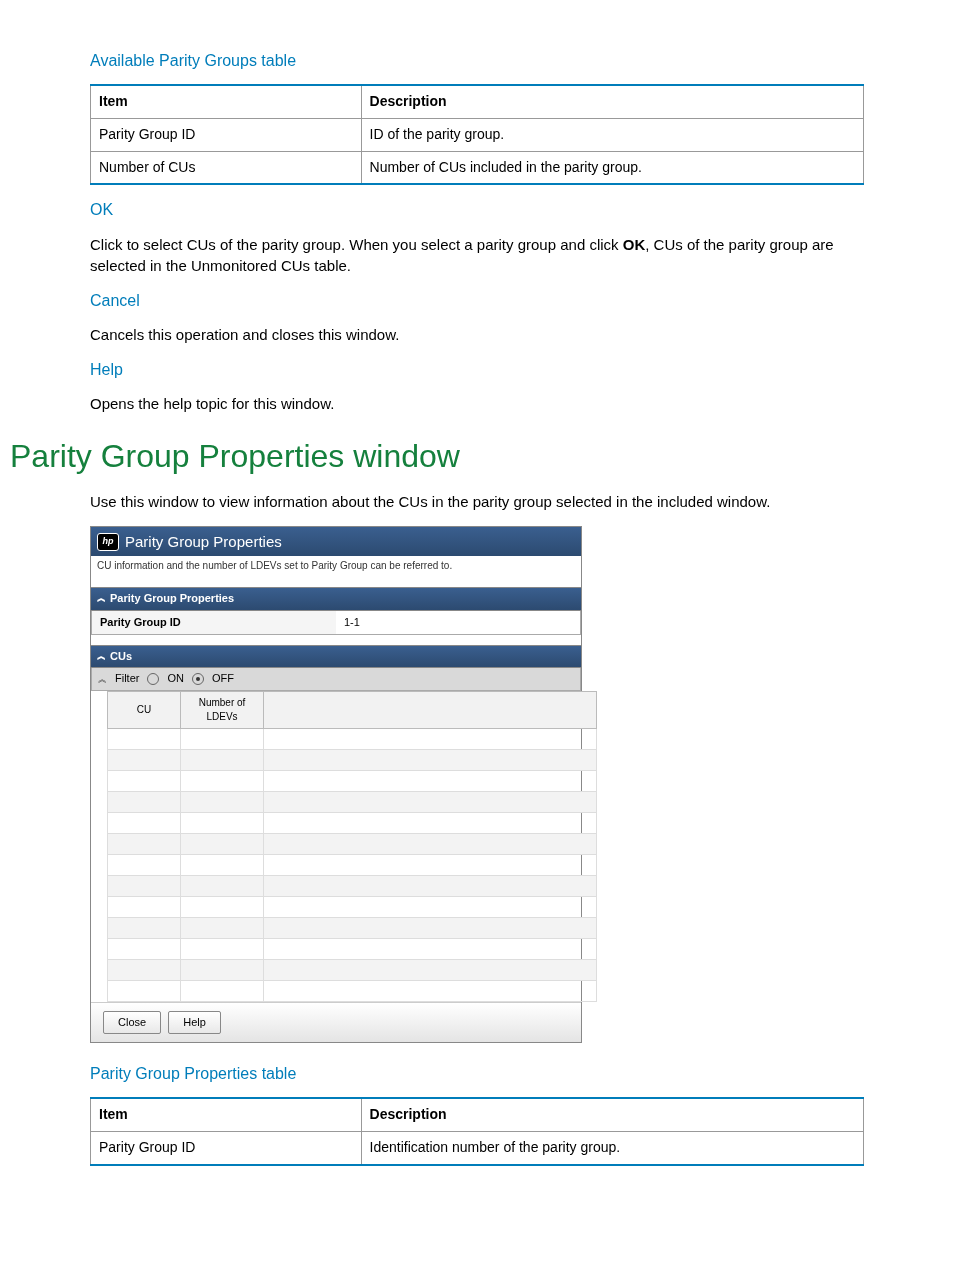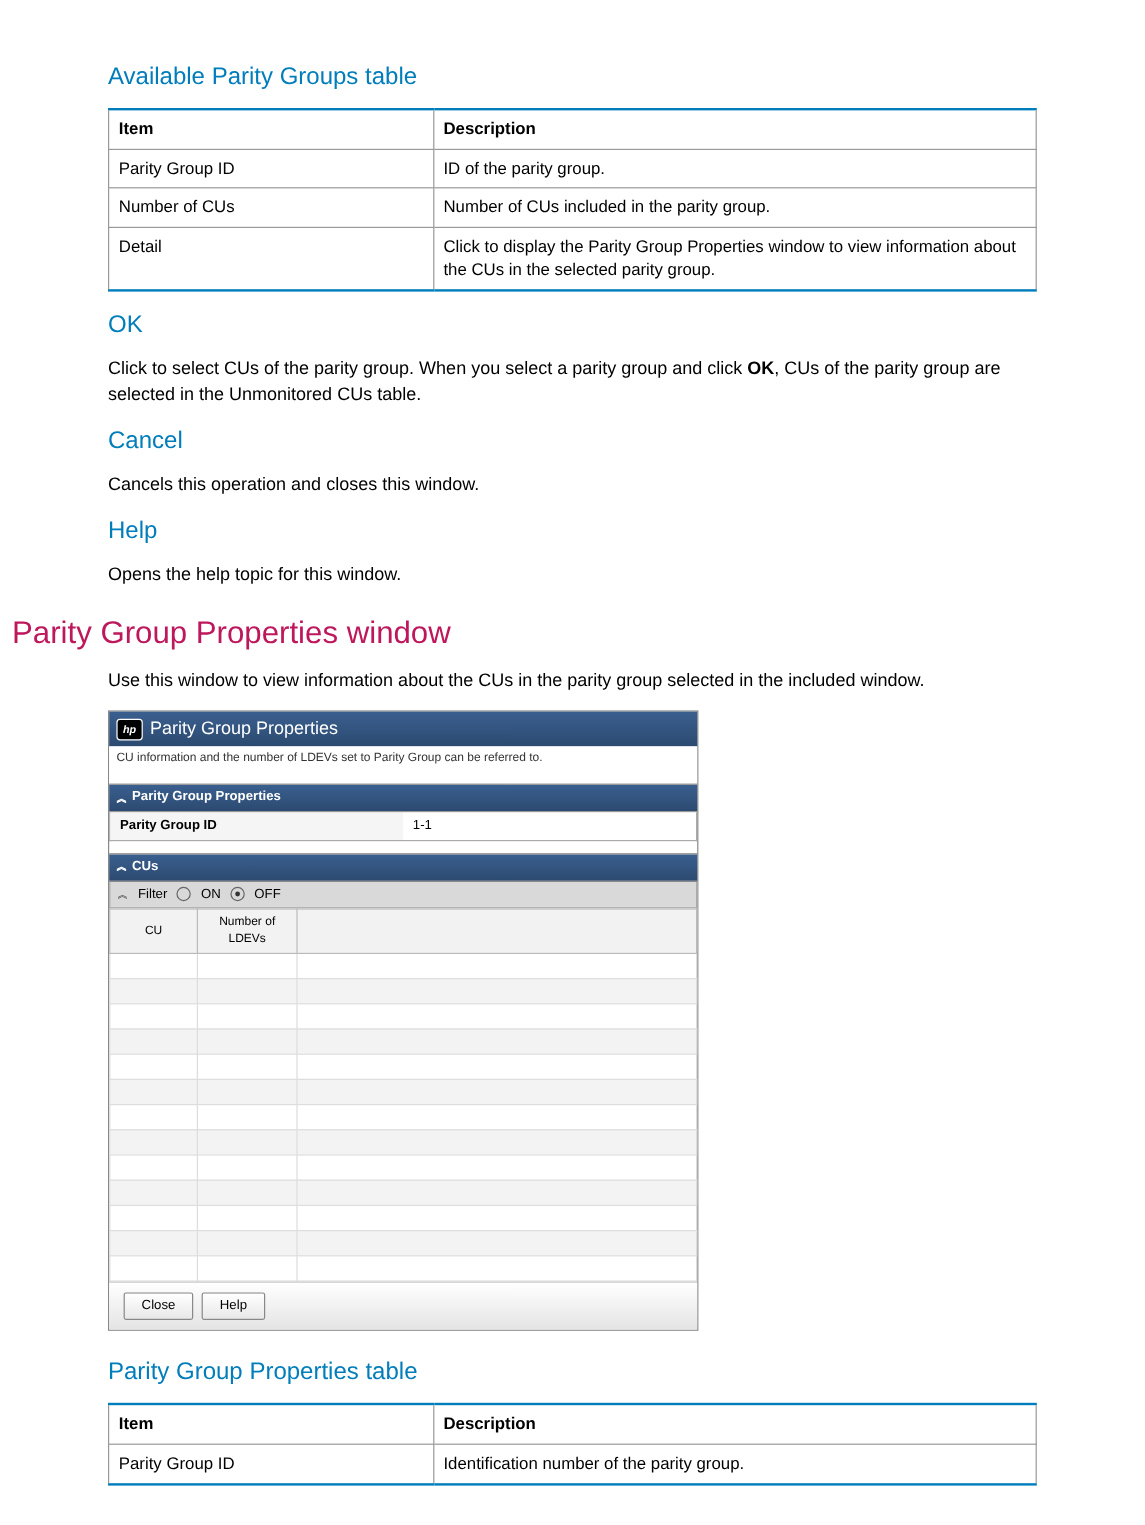--- a/index.html
+++ b/index.html
@@ -6,27 +6,27 @@
     font-family: Arial, Helvetica, sans-serif;
     margin: 0;
     padding: 40px 90px 30px 90px;
     background: #fff;
     color: #000;
     font-size: 14px;
     line-height: 1.4;
   }
   .h-blue-med {
     color: #007dba;
-    font-size: 20px;
+    font-size: 16px;
     font-weight: normal;
     margin: 10px 0 12px 0;
   }
   .h-blue-lg {
-    color: #be185d;
-    font-size: 26px;
+    color: #15803d;
+    font-size: 32px;
     font-weight: normal;
     margin: 20px 0 12px 0;
     margin-left: -80px;
   }
   .body-text {
     font-size: 15px;
     margin: 8px 0 14px 0;
   }
   .doc-table {
     border-collapse: collapse;
@@ -136,20 +136,21 @@
     width: 10px; height: 10px; border: 1px solid #666; border-radius: 50%;
     display: inline-flex; align-items: center; justify-content: center;
   }
   .filter-row .radio.sel::after {
     content:""; width:4px; height:4px; background:#333; border-radius:50%;
   }
   .cu-table {
     border-collapse: collapse;
     width: 100%;
     font-size: 10px;
+    margin-left: 16px;
   }
   .cu-table th {
     background: #f2f2f2;
     border: 1px solid #bbb;
     padding: 4px 6px;
     font-weight: normal;
     text-align: center;
   }
   .cu-table td {
     border: 1px solid #ddd;
@@ -194,24 +195,20 @@
   </thead>
   <tbody>
     <tr>
       <td>Parity Group ID</td>
       <td>ID of the parity group.</td>
     </tr>
     <tr>
       <td>Number of CUs</td>
       <td>Number of CUs included in the parity group.</td>
     </tr>
-    <tr>
-      <td>Detail</td>
-      <td>Click to display the Parity Group Properties window to view information about the CUs in the selected parity group.</td>
-    </tr>
   </tbody>
 </table>
 
 <div class="h-blue-med">OK</div>
 <p class="body-text">
   <span>Click to select CUs of the parity group. When you select a parity group and click </span><span class="bold">OK</span><span>, CUs of the parity group are selected in the Unmonitored CUs table.</span>
 </p>
 
 <div class="h-blue-med">Cancel</div>
 <p class="body-text">Cancels this operation and closes this window.</p>

